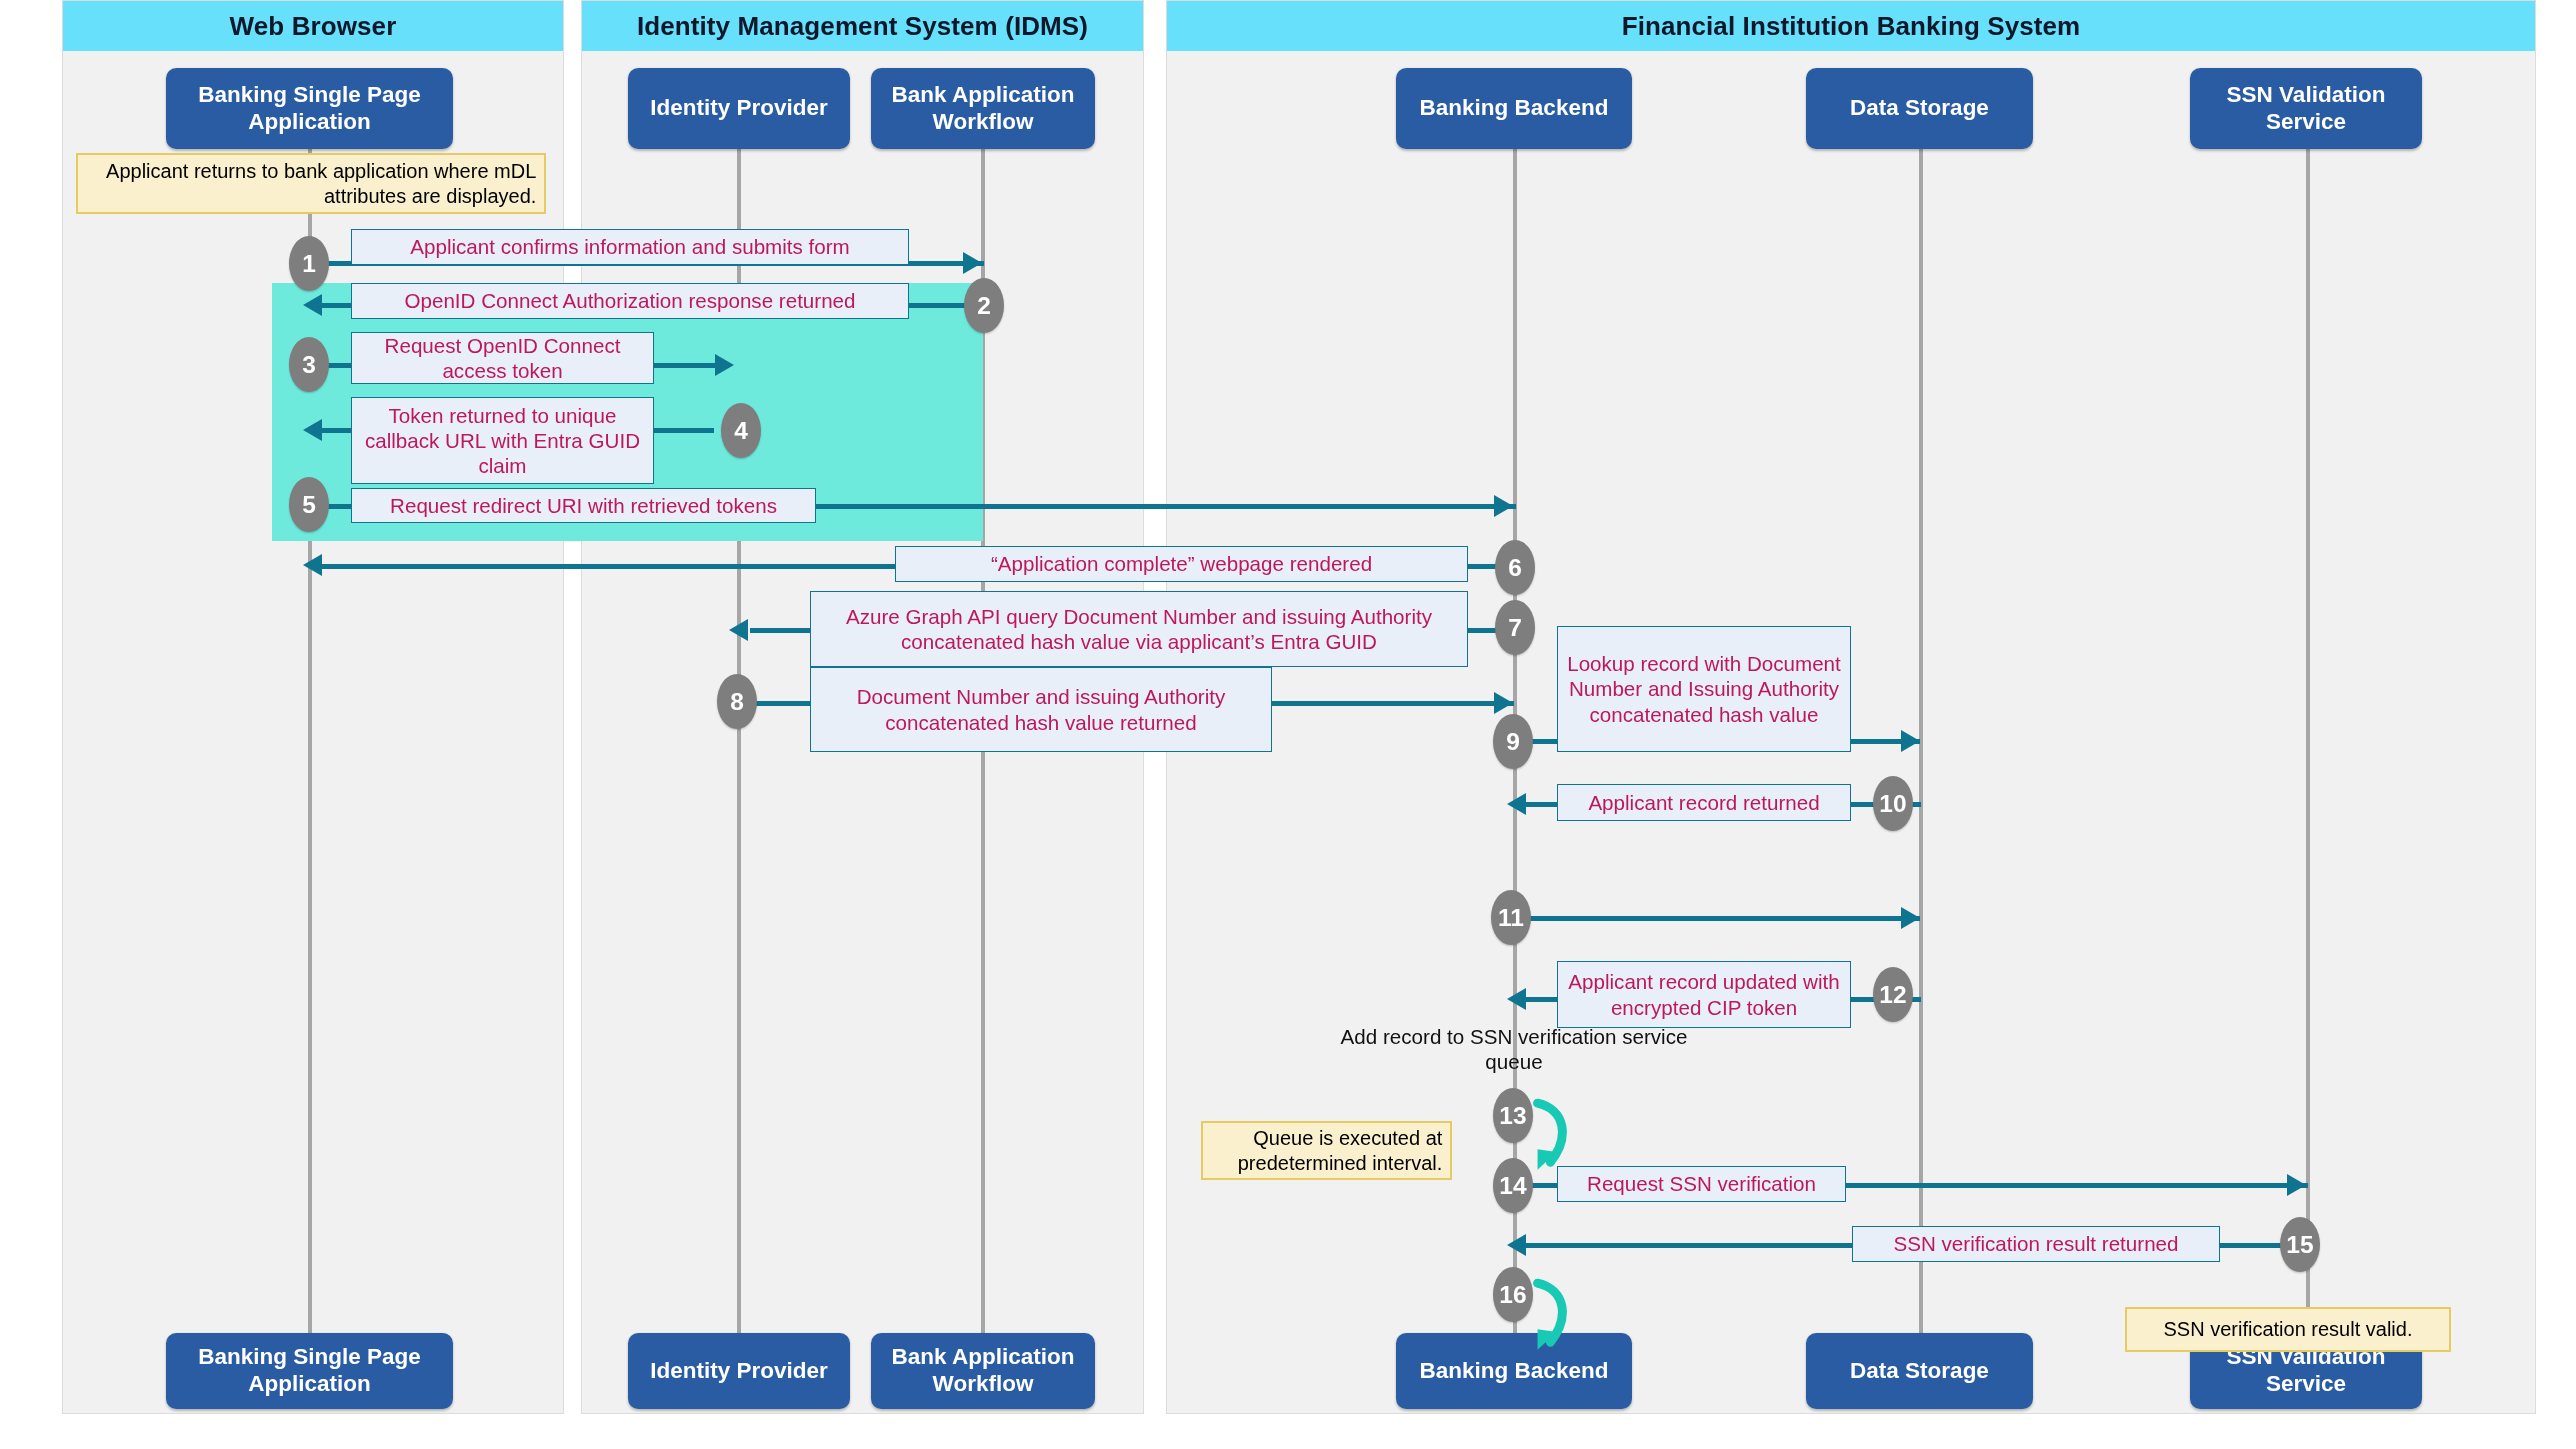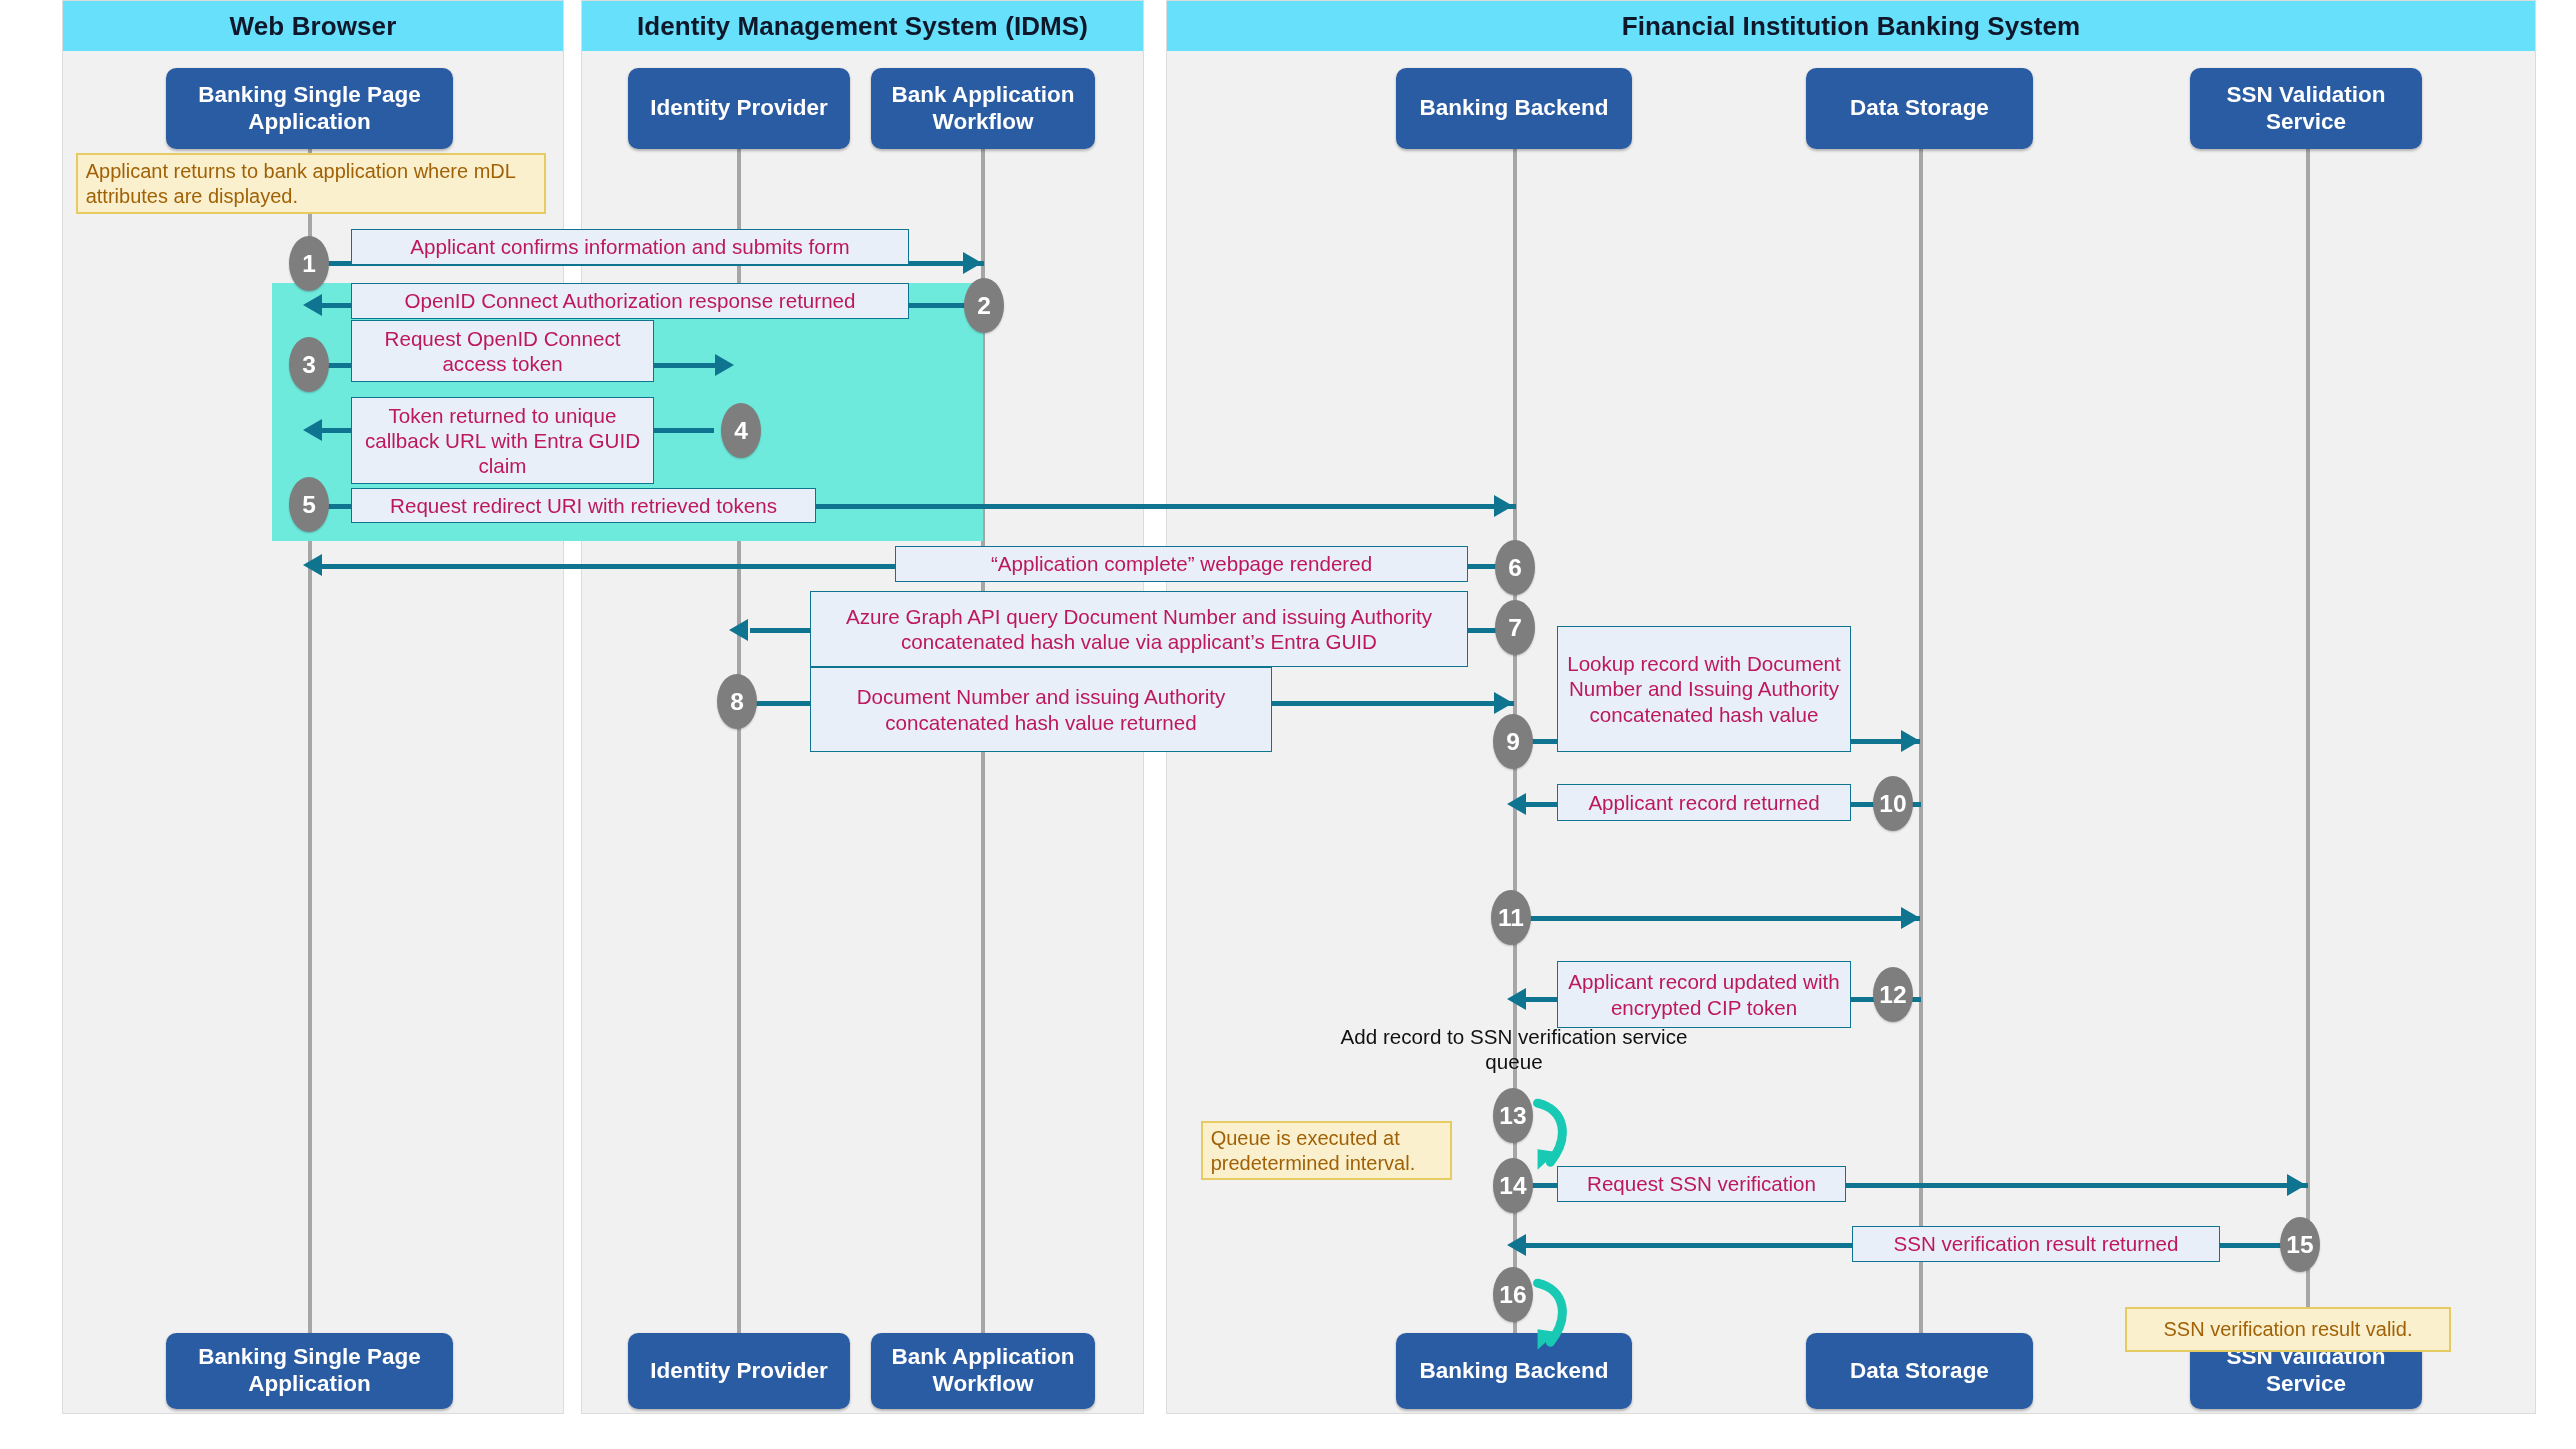--- a/index.html
+++ b/index.html
@@ -35,22 +35,22 @@
   .msg-box{position:absolute;background:#e8eff8;border:1.9px solid #0e7490;box-sizing:border-box;
     display:flex;align-items:center;justify-content:center;text-align:center;
     font-size:20.6px;color:#be185d;line-height:1.22;padding:2.6px 6.4px;
     font-family:"Liberation Sans", sans-serif;}
 
   .plain-label{position:absolute;font-size:20.6px;color:#111;text-align:center;line-height:1.22;
     font-family:"Liberation Sans", sans-serif;}
 
   
   .note{position:absolute;background:#faf0cd;border:2.6px solid #e6cb62;box-sizing:border-box;
-    display:flex;align-items:center;justify-content:center;text-align:left;
-    font-size:20px;color:#a16207;line-height:1.22;padding:2.6px 7.7px;
+    display:flex;align-items:center;justify-content:center;text-align:right;
+    font-size:20px;color:#000000;line-height:1.22;padding:2.6px 7.7px;
     font-family:"Liberation Sans", sans-serif;}
 
   
   .badge{position:absolute;background:#7e7e7e;border-radius:50%;color:#fff;
     display:flex;align-items:center;justify-content:center;
     font-weight:bold;font-size:24.5px;font-family:"Liberation Sans", sans-serif;
     width:40px;height:55px;box-shadow:0 1.3px 1.9px rgba(0,0,0,.2);}
 
   
   .selfloop{position:absolute;}
@@ -150,21 +150,21 @@
   <div class="arrow-l" style="left:303px;top:294px;"></div>
   <div class="msg-box" style="left:351px;top:283px;width:558px;height:36px;">
     <span>OpenID Connect Authorization response returned</span>
   </div>
   <div class="badge" style="left:964px;top:278px;">
     <span>2</span>
   </div>
 
   <div class="msg-line" style="left:308px;top:363px;width:419px;"></div>
   <div class="arrow-r" style="left:715px;top:354px;"></div>
-  <div class="msg-box" style="left:351px;top:320px;width:303px;height:62px;">
+  <div class="msg-box" style="left:351px;top:332px;width:303px;height:52px;">
     <span>Request OpenID Connect access token</span>
   </div>
   <div class="badge" style="left:289px;top:337px;">
     <span>3</span>
   </div>
 
   <div class="msg-line" style="left:322px;top:428px;width:392px;"></div>
   <div class="arrow-l" style="left:303px;top:419px;"></div>
   <div class="msg-box" style="left:351px;top:397px;width:303px;height:87px;">
     <span>Token returned to unique callback URL with Entra GUID claim</span>

